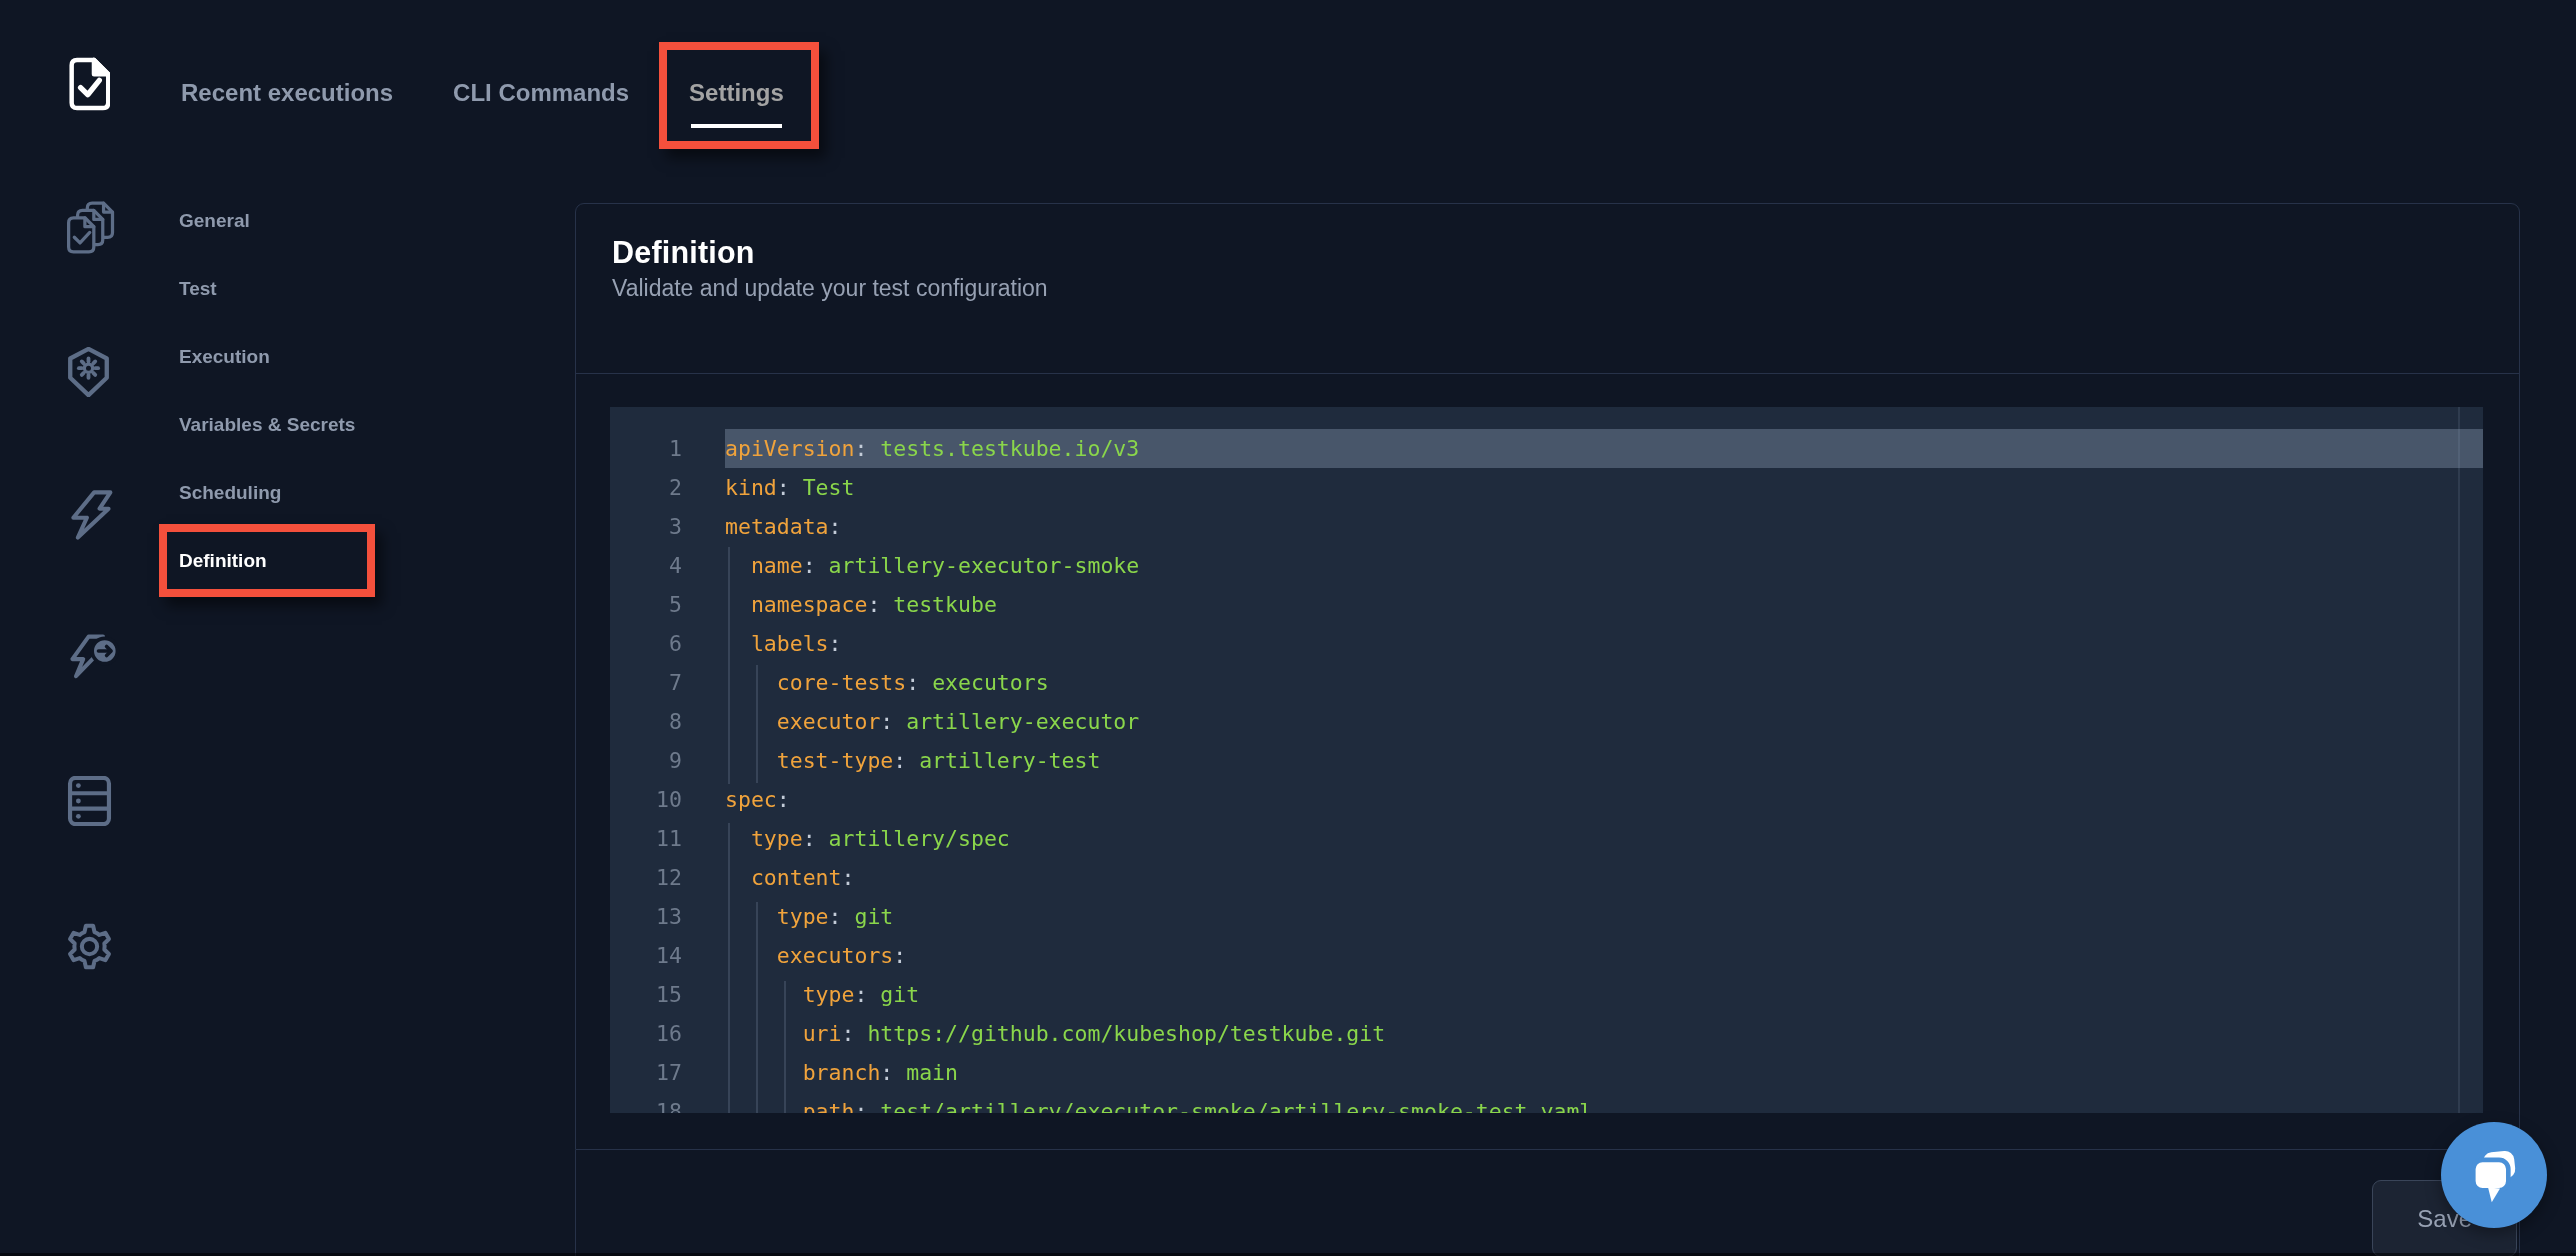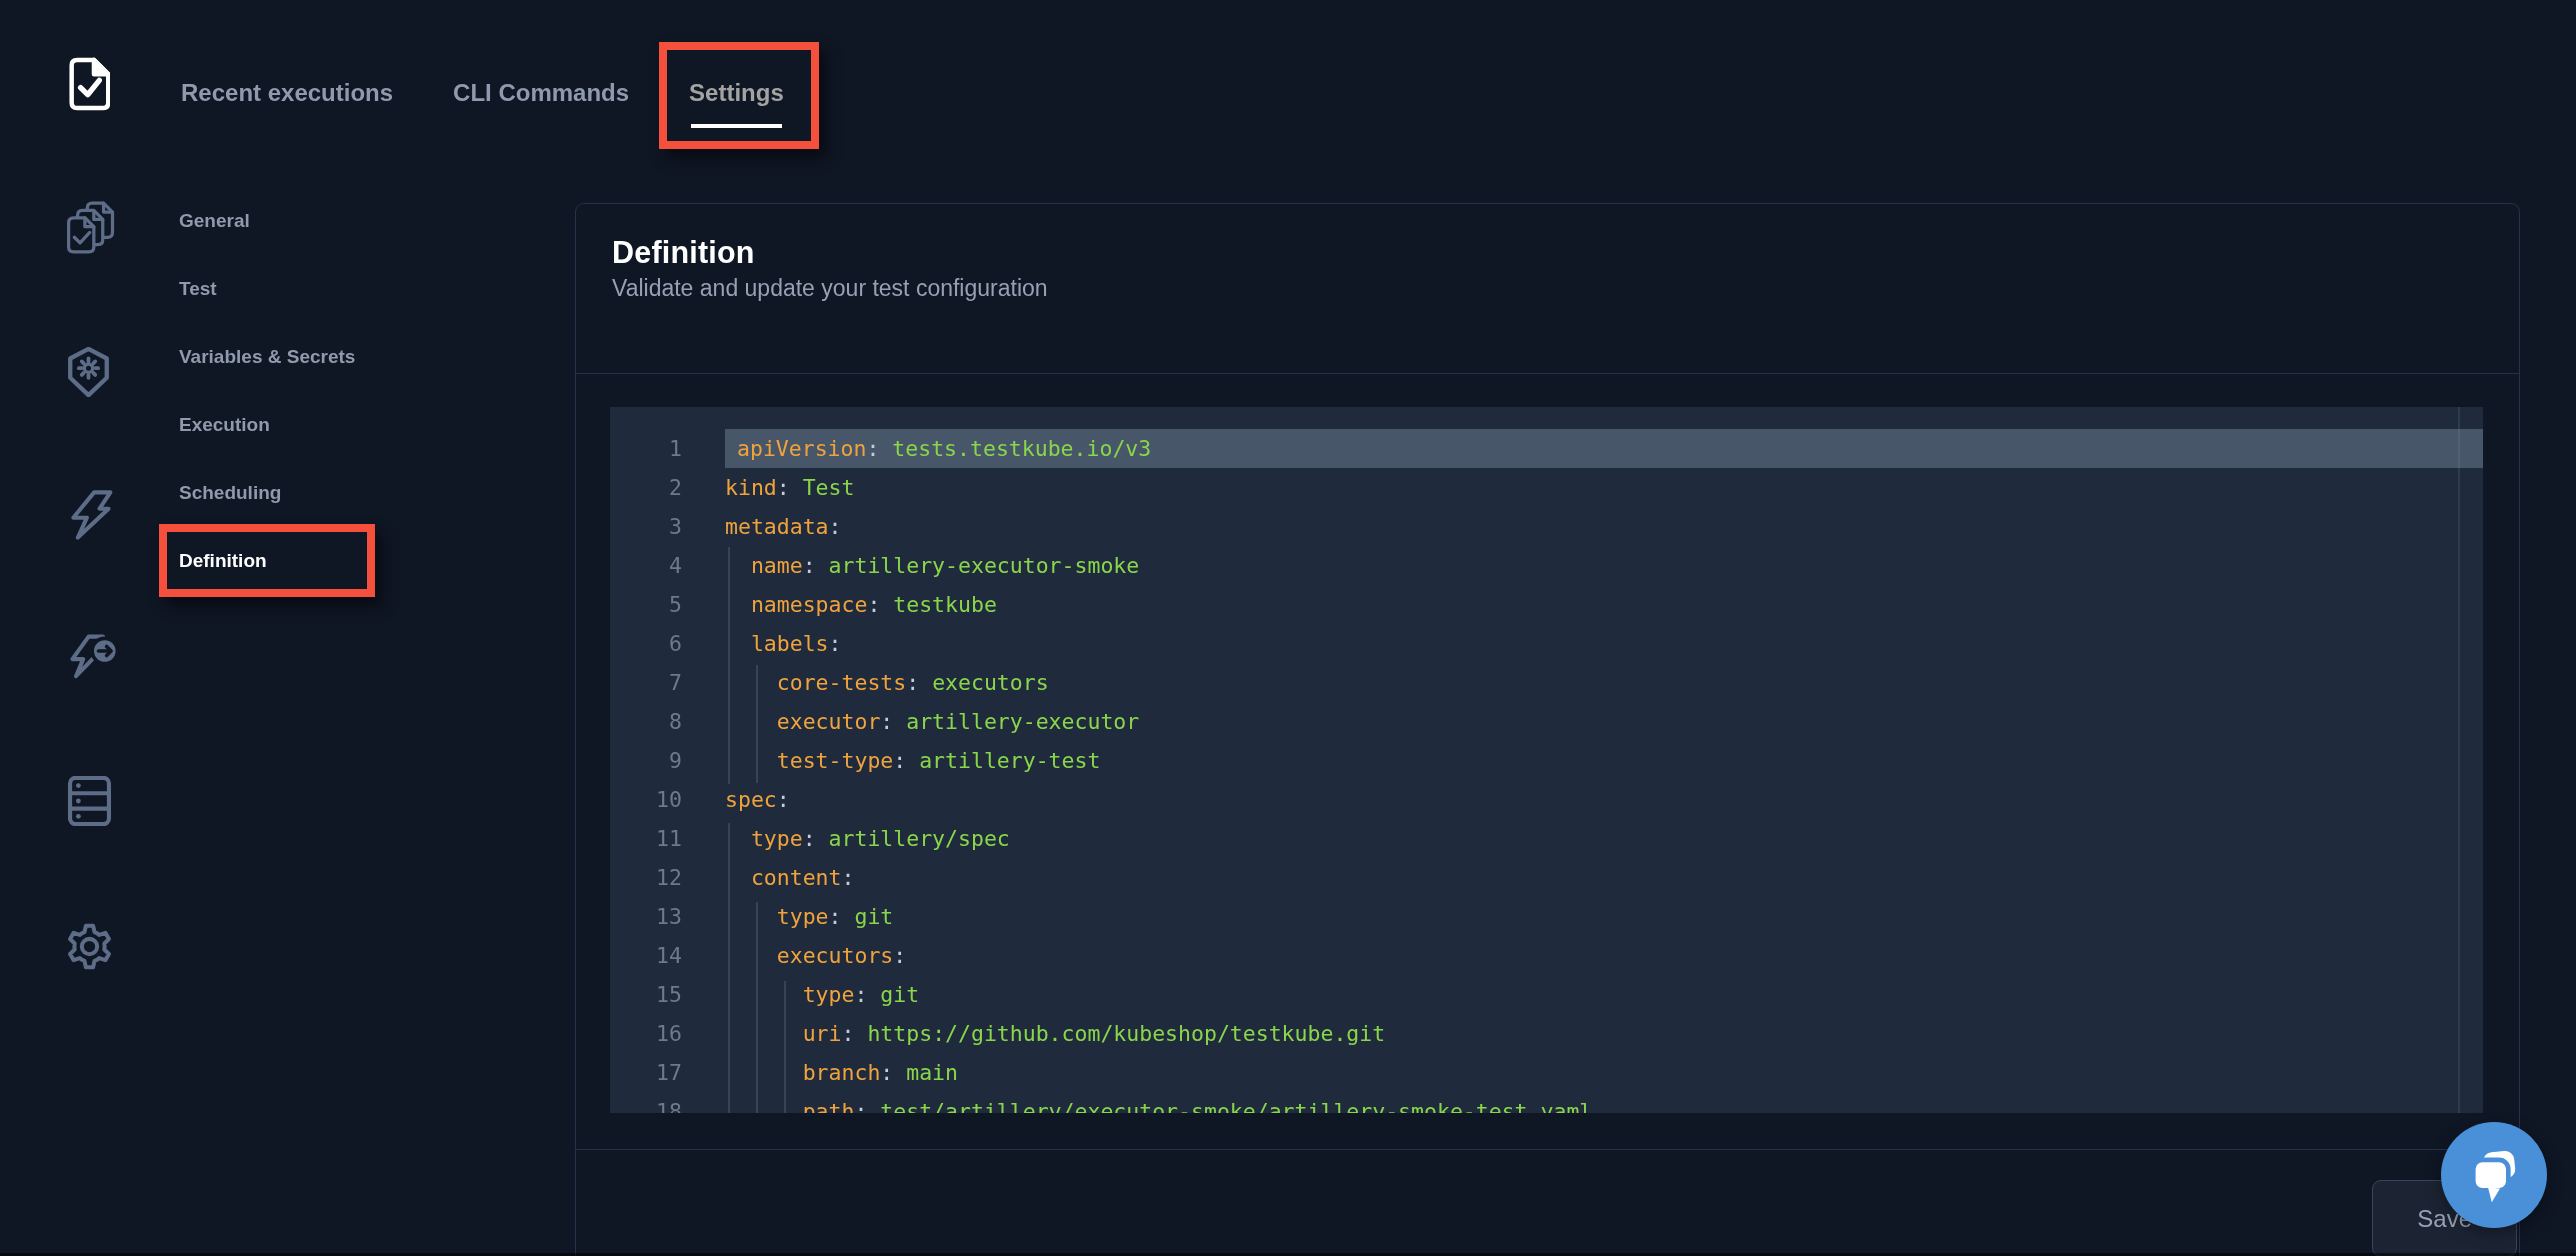--- a/index.html
+++ b/index.html
@@ -49,21 +49,21 @@
   .panel-title{font-size:30.5px;font-weight:600;color:#ffffff;letter-spacing:0.2px;}
   .panel-sub{margin-top:5px;font-size:23px;color:var(--muted2);}
 
   
   .editor{position:absolute;left:34px;top:203px;width:1873px;height:706px;background:var(--editor-bg);overflow:hidden;font-family:"DejaVu Sans Mono","Liberation Mono",monospace;}
   .editor-lines{position:absolute;inset:0;padding-top:21.5px;}
   .row{display:flex;height:39px;line-height:39px;font-size:21.5px;white-space:pre;}
   .lnum{width:72px;text-align:right;color:var(--lnum);flex:none;}
   .lgap{width:43px;flex:none;}
   .code{flex:1;}
-  .row.highlight .code{background:var(--selection);padding-left:12px;}
+  .row.highlight .code{background:var(--selection);}
   .k{color:var(--yaml-key);}
   .colon{color:var(--yaml-colon);}
   .v{color:var(--yaml-val);}
   .guide{position:absolute;width:1.8px;background:rgba(140,160,185,.22);}
   .g1{left:118px;top:140px;height:237px;}
   .g2{left:118px;top:416px;height:290px;}
   .g3{left:146px;top:258px;height:118px;}
   .g4{left:146px;top:495px;height:212px;}
   .g5{left:174px;top:574px;height:133px;}
   .scrollsep{position:absolute;left:1848px;top:0;height:706px;width:1.8px;background:rgba(140,160,185,.15);}
@@ -179,25 +179,25 @@
 
   <li>
         <span>General</span>
 
       </li>
       <li>
         <span>Test</span>
 
       </li>
       <li>
+        <span>Execution</span>
+
+      </li>
+      <li>
         <span>Variables &amp; Secrets</span>
-
-      </li>
-      <li>
-        <span>Execution</span>
 
       </li>
       <li>
         <span>Scheduling</span>
 
       </li>
       <li class="active">
         <span>Definition</span>
         <span class="red-box"></span>
       </li>

